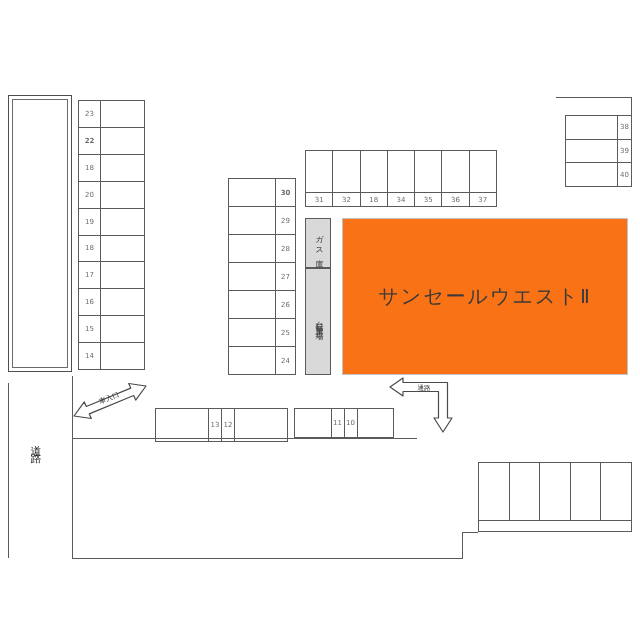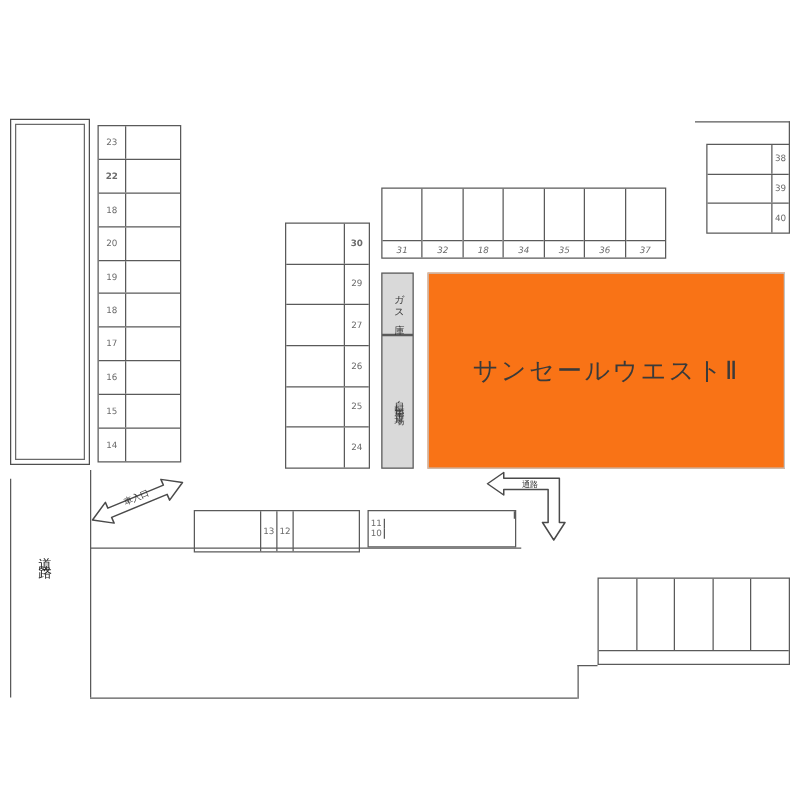--- a/index.html
+++ b/index.html
@@ -2,21 +2,21 @@
 <html><head>
 <meta charset="utf-8">
 <style>
   * { margin:0; padding:0; box-sizing:border-box; }
   html,body { background:#ffffff; }
   #canvas {
     position:relative; width:640px; height:640px; background:#ffffff; overflow:hidden;
     font-family:"DejaVu Sans","Liberation Sans",sans-serif;
   }
   .line { position:absolute; background:#5a5a5a; }
-  .box  { position:absolute; border:1px solid #5a5a5a; background:#ffffff;justify-content:flex-end; }
+  .box  { position:absolute; border:1px solid #5a5a5a; background:#ffffff; }
 
   
   .tallrect { position:absolute; left:8px; top:95px; width:64px; height:277px; border:1px solid #4f4f4f; background:#fff; }
   .tallrect .inner { position:absolute; left:3px; top:3px; right:3px; bottom:3px; border:1px solid #6a6a6a; }
 
   
   .stallcol { display:flex; flex-direction:column; }
   .stallcol .row { flex:1; display:flex; border-bottom:1px solid #5a5a5a; min-height:0; }
   .stallcol .row:last-child { border-bottom:none; }
   .numcell { display:flex; align-items:center; justify-content:center; font-size:7px; color:#6b6b6b; flex:none; }
@@ -114,36 +114,40 @@
       <div class="row">
         <div class="cellspace"></div>
         <div class="numcell" style="width: 20px; border-left: 1px solid rgb(90, 90, 90); font-weight: bold;">30</div>
       </div>
       <div class="row">
         <div class="cellspace"></div>
         <div class="numcell" style="width: 20px; border-left: 1px solid rgb(90, 90, 90);">29</div>
       </div>
       <div class="row">
         <div class="cellspace"></div>
+        <div class="numcell" style="width: 20px; border-left: 1px solid rgb(90, 90, 90);">28</div>
+      </div>
+      <div class="row">
+        <div class="cellspace"></div>
         <div class="numcell" style="width: 20px; border-left: 1px solid rgb(90, 90, 90);">27</div>
       </div>
       <div class="row">
         <div class="cellspace"></div>
         <div class="numcell" style="width: 20px; border-left: 1px solid rgb(90, 90, 90);">26</div>
       </div>
       <div class="row">
         <div class="cellspace"></div>
         <div class="numcell" style="width: 20px; border-left: 1px solid rgb(90, 90, 90);">25</div>
       </div>
       <div class="row">
         <div class="cellspace"></div>
         <div class="numcell" style="width: 20px; border-left: 1px solid rgb(90, 90, 90);">24</div>
       </div>
     </div>
-  <div id="topRow" class="box stallrow" style="left:305px; top:150px; width:228px; height:57px;font-style:italic;">
+  <div id="topRow" class="box stallrow" style="left:305px; top:150px; width:192px; height:57px;">
       <div class="col">
         <div class="space"></div>
         <div class="numcell">31</div>
       </div>
       <div class="col">
         <div class="space"></div>
         <div class="numcell">32</div>
       </div>
       <div class="col">
         <div class="space"></div>
@@ -191,21 +195,21 @@
   <div class="building">
     <span class="title">サンセールウエストⅡ</span>
   </div>
 
   <div id="bottomA" class="box pairgroup" style="left:155px; top:408px; width:133px; height:34px;">
       <div class="wide"></div>
       <div class="numcell">13</div>
       <div class="numcell">12</div>
       <div class="wide"></div>
     </div>
-  <div id="bottomB" class="box pairgroup" style="left:294px; top:408px; width:119px; height:30px;flex-direction:column;">
+  <div id="bottomB" class="box pairgroup" style="left:294px; top:408px; width:100px; height:30px;">
       <div class="wide"></div>
       <div class="numcell">11</div>
       <div class="numcell">10</div>
       <div class="wide"></div>
     </div>
 
   <div id="brBlock" class="box" style="left:478px; top:462px; width:154px; height:70px;">
     <div class="cells">
         <div></div>
         <div></div>

